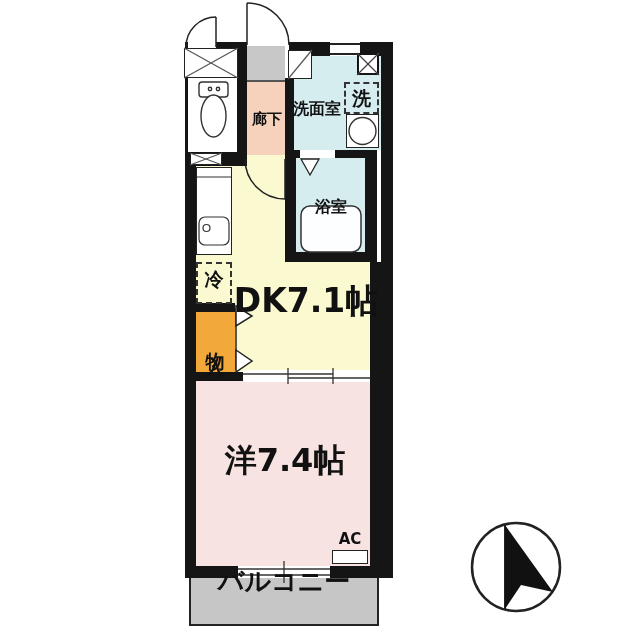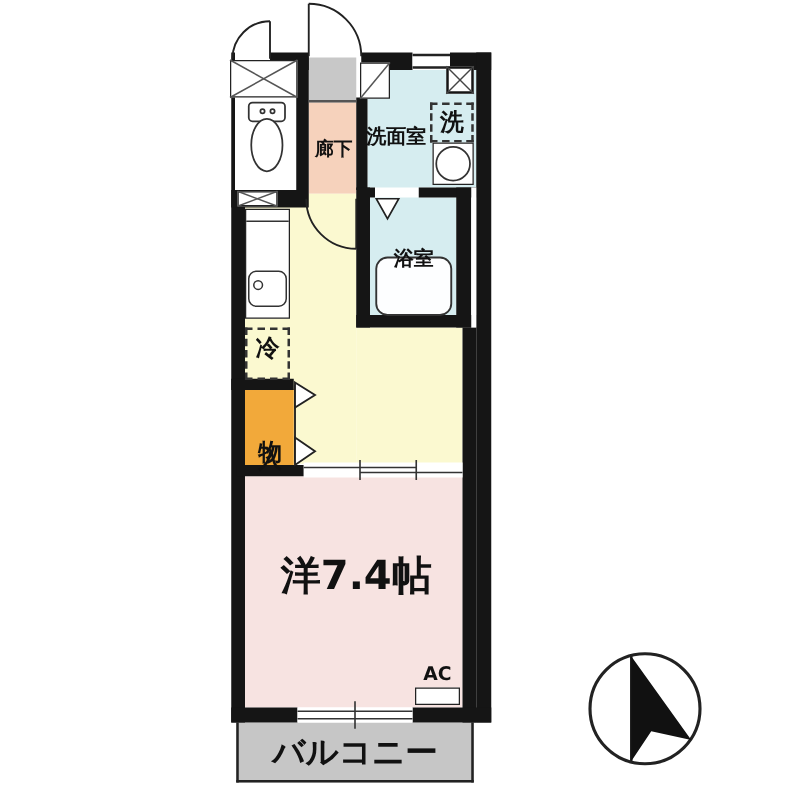--- a/index.html
+++ b/index.html
@@ -137,19 +137,20 @@
       <circle cx="516" cy="567" r="44" fill="none" stroke="#222" stroke-width="2.5"></circle>
       <line x1="505" y1="524" x2="505" y2="610" stroke="#222" stroke-width="2"></line>
       <polygon points="505,525 553,592 521,585 505,609" fill="#111"></polygon>
     </g>
   </svg>
 
   <div class="abs lbl" style="left:244px;top:106px;width:46px;height:26px;font-size:15px;">廊下</div>
   <div class="abs lbl" style="left:288px;top:98px;width:58px;height:22px;font-size:16px;">洗面室</div>
   <div class="abs lbl" style="left:344px;top:84px;width:35px;height:28px;font-size:19px;">洗</div>
   <div class="abs lbl" style="left:300px;top:172px;width:62px;height:22px;font-size:16px;margin-top:24px;">浴室</div>
+  <div class="abs lbl" style="left:226px;top:280px;width:160px;height:40px;font-size:33px;">DK7.1帖</div>
   <div class="abs lbl" style="left:196px;top:264px;width:36px;height:30px;font-size:19px;">冷</div>
   <div class="abs lbl lbl-v" style="left:196px;top:312px;width:39px;height:58px;font-size:19px;">物入</div>
   <div class="abs lbl" style="left:200px;top:440px;width:170px;height:40px;font-size:32px;">洋7.4帖</div>
   <div class="abs lbl" style="left:330px;top:530px;width:40px;height:19px;font-size:15px;">AC</div>
-  <div class="abs lbl" style="left:189px;top:585px;width:190px;height:33px;font-size:26px;">バルコニー</div>
+  <div class="abs lbl" style="left:189px;top:564px;width:190px;height:33px;font-size:26px;">バルコニー</div>
 
 </div>
 
 </body></html>

